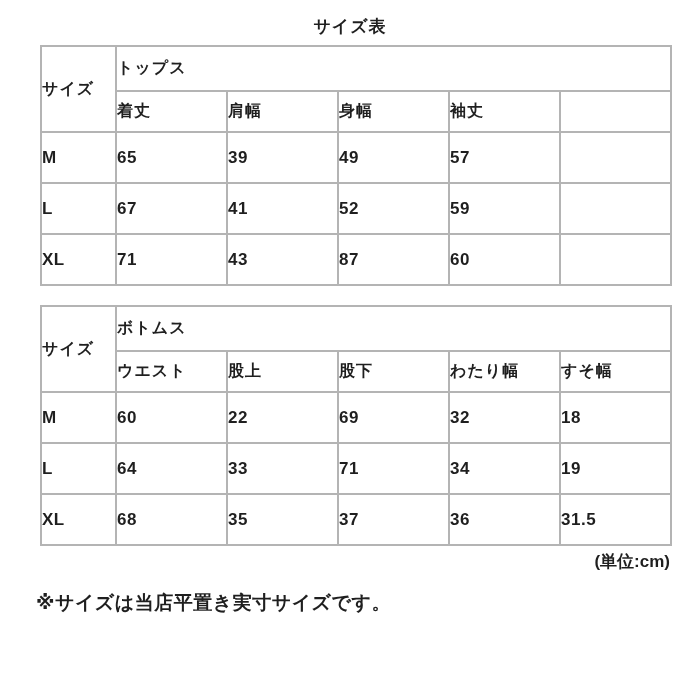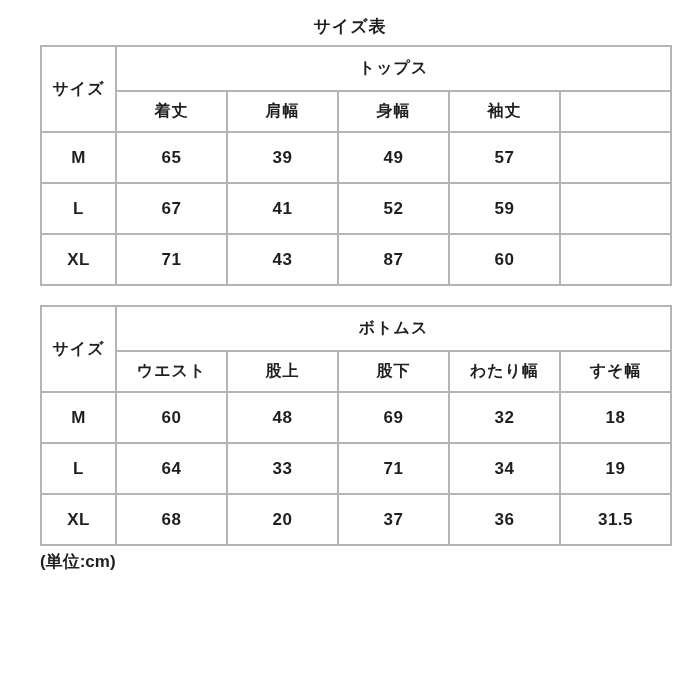--- a/index.html
+++ b/index.html
@@ -33,38 +33,37 @@
     border-collapse: collapse;
     table-layout: fixed;
     width: 630px;
     margin-left: 40px;
     background: #ffffff;
   }
   table.size-table.tops    { margin-top: 7px; }
   table.size-table.bottoms { margin-top: 19px; }
   table.size-table td {
     border: 2px solid #b4b4b4;
-    text-align: center;
     vertical-align: middle;
     font-size: 16px;
     letter-spacing: 1px;
     padding: 0;
     overflow: hidden;
   }
   col.c-size { width: 75px; }
   col.c-data { width: 111px; }
   tr.r-group { height: 45px; }
   tr.r-sub   { height: 41px; }
   tr.r-data  { height: 51px; }
   tr.r-data td { font-size: 17px; letter-spacing: 0.5px; }
   .unit-note {
     width: 630px;
     margin-left: 40px;
     margin-top: 3px;
-    text-align: left;
+    text-align: right;
     font-size: 17px;
     line-height: 26px;
   }
   .footnotes {
     margin: 11px 0 0 36px;
   }
   .footnote-line {
     font-size: 19px;
     line-height: 33px;
     letter-spacing: 0.5px;
@@ -143,42 +142,43 @@
       <tr class="r-sub">
         <td>ウエスト</td>
         <td>股上</td>
         <td>股下</td>
         <td>わたり幅</td>
         <td>すそ幅</td>
       </tr>
       <tr class="r-data">
         <td>M</td>
         <td>60</td>
-        <td>48</td>
+        <td>22</td>
         <td>69</td>
         <td>32</td>
         <td>18</td>
       </tr>
       <tr class="r-data">
         <td>L</td>
         <td>64</td>
         <td>33</td>
         <td>71</td>
         <td>34</td>
         <td>19</td>
       </tr>
       <tr class="r-data">
         <td>XL</td>
         <td>68</td>
-        <td>20</td>
+        <td>35</td>
         <td>37</td>
         <td>36</td>
         <td>31.5</td>
       </tr>
     </tbody>
   </table>
 
   <div class="unit-note">(単位:cm)</div>
 
   <div class="footnotes">
+    <div class="footnote-line">※サイズは当店平置き実寸サイズです。</div>
   </div>
 
 </div>
 
 </body></html>

